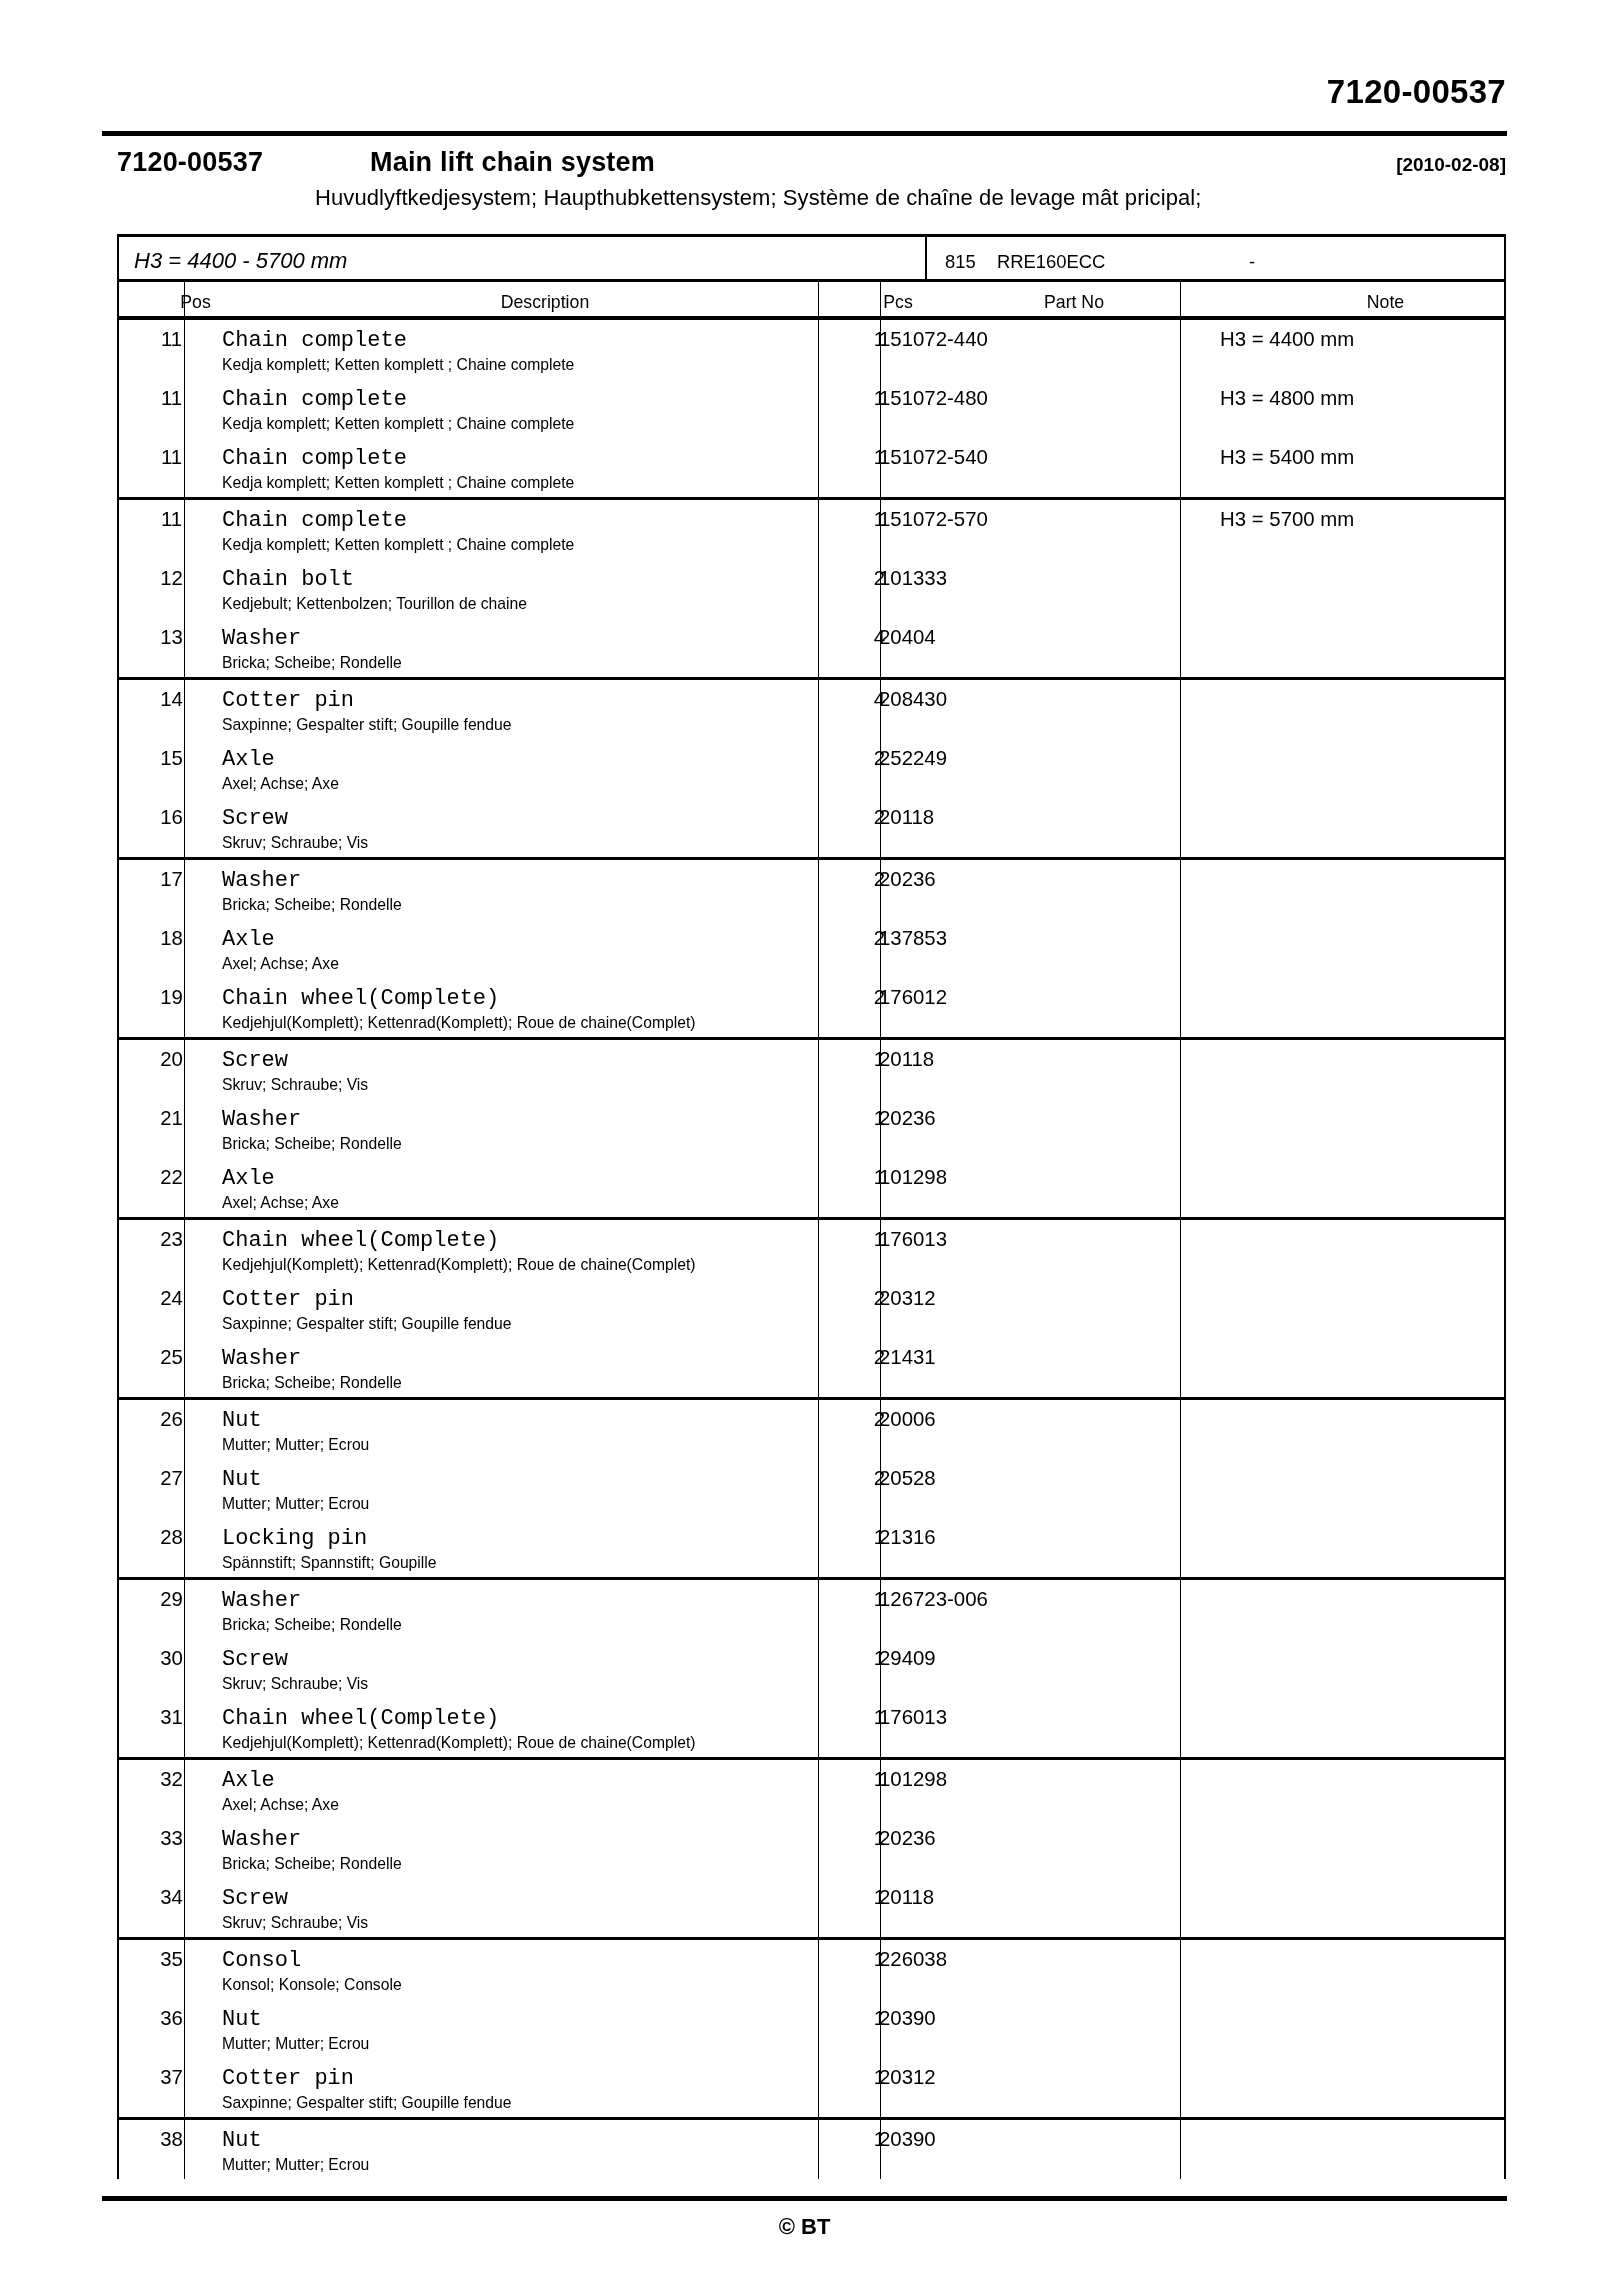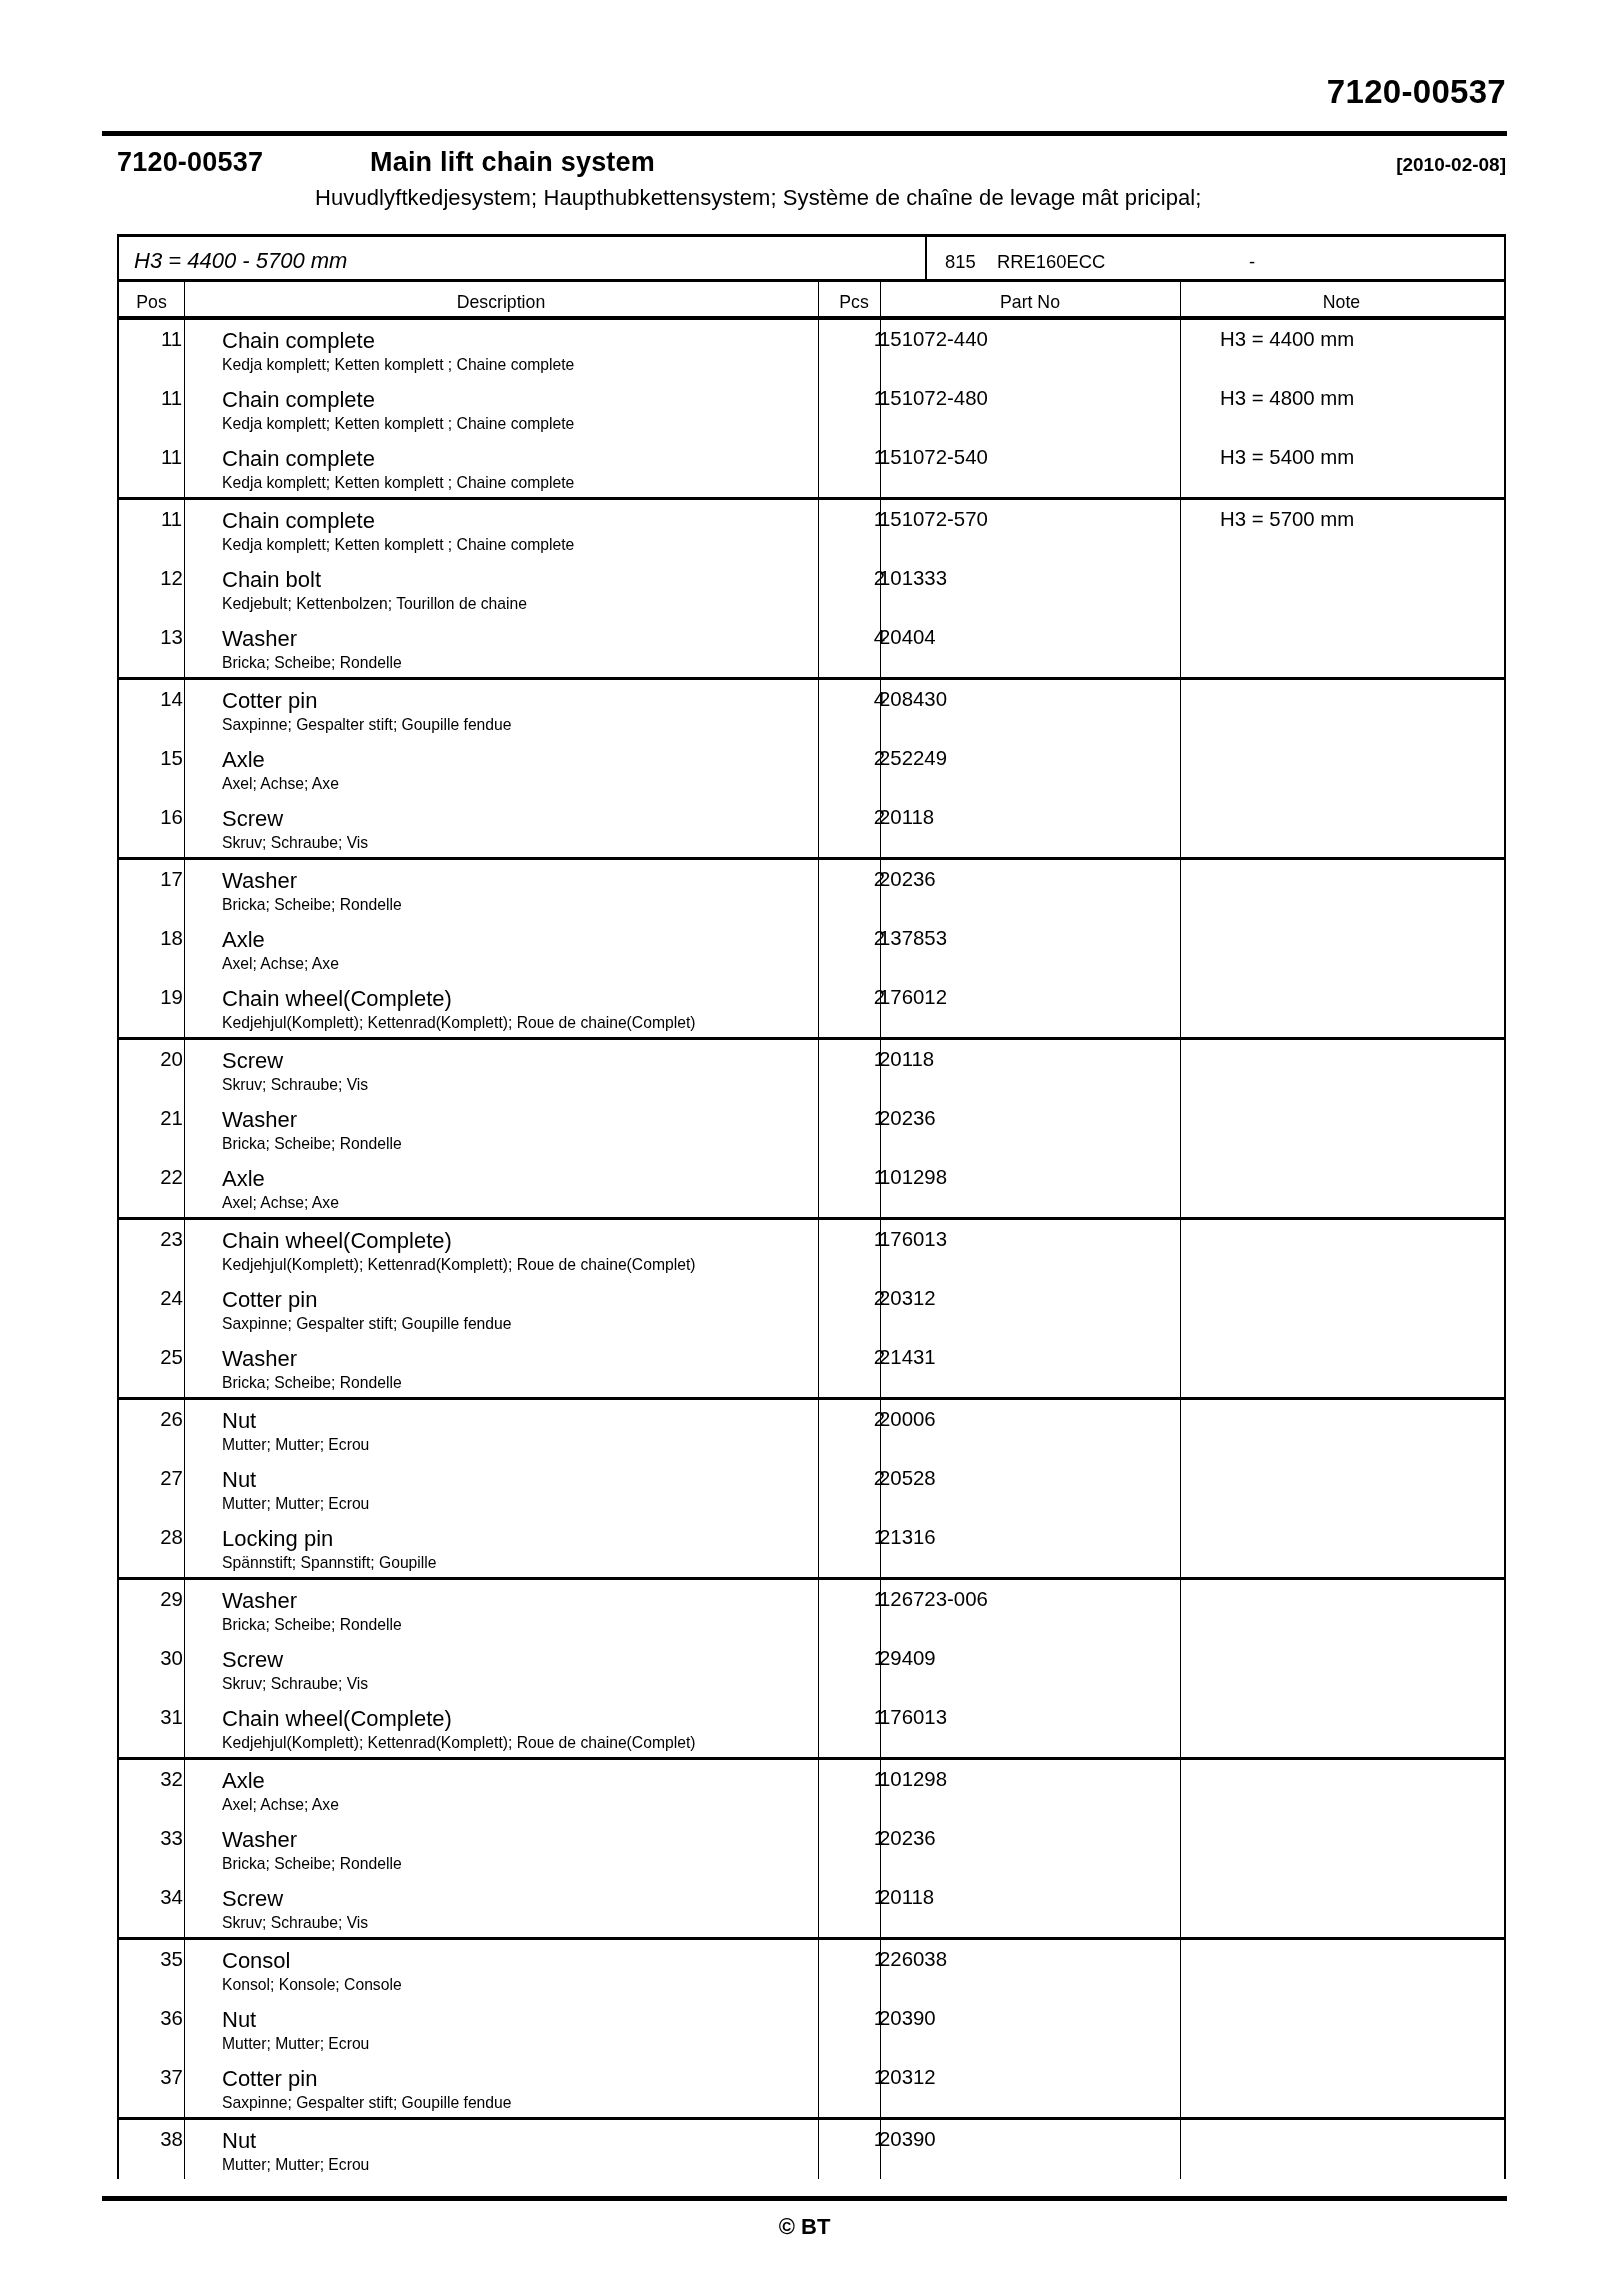--- a/index.html
+++ b/index.html
@@ -167,20 +167,21 @@
     top: 0;
     bottom: 0;
     width: 1.4px;
     background: #000;
   }
   .ch-label {
     position: absolute;
     top: 9.5px;
     font-size: 17.7px;
     text-align: center;
+    padding-left: 44px;
   }
 
   
   .vrule {
     position: absolute;
     top: 0;
     bottom: 0;
     width: 1.4px;
     background: #000;
   }
@@ -204,20 +205,21 @@
     width: 65px;
     top: 8.2px;
     text-align: center;
     font-size: 20.4px;
   }
   .r-desc {
     position: absolute;
     left: 83px;
     top: 8.2px;
     font-size: 22px;
+    font-family: Liberation Mono, monospace;
   }
   .r-desc-sub {
     position: absolute;
     left: 83px;
     top: 36px;
     font-size: 15.7px;
   }
   .r-pcs {
     position: absolute;
     left: 720px;

